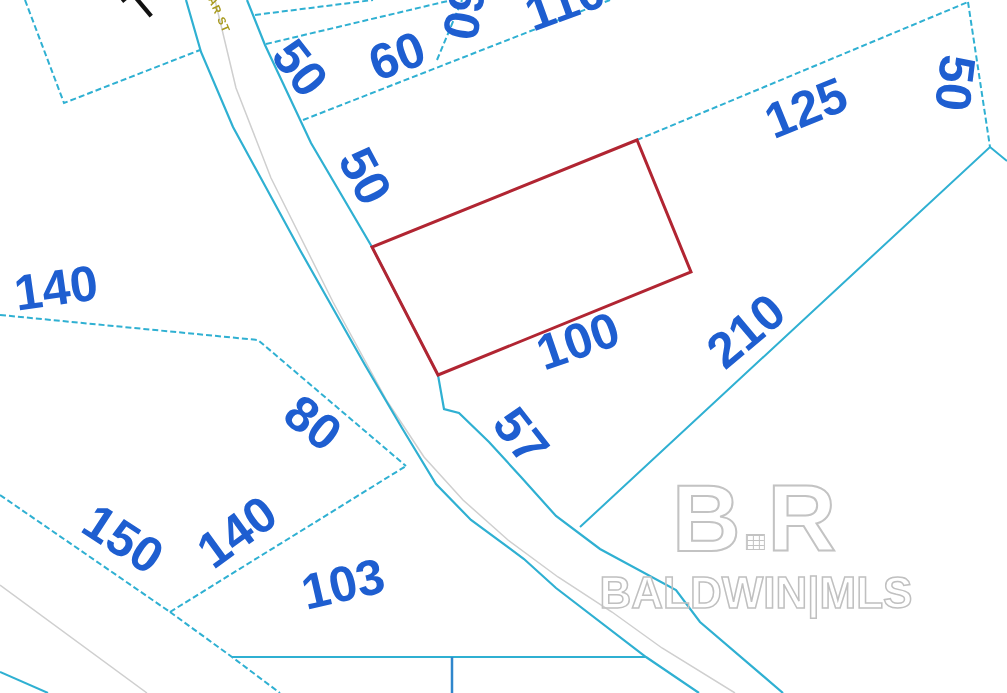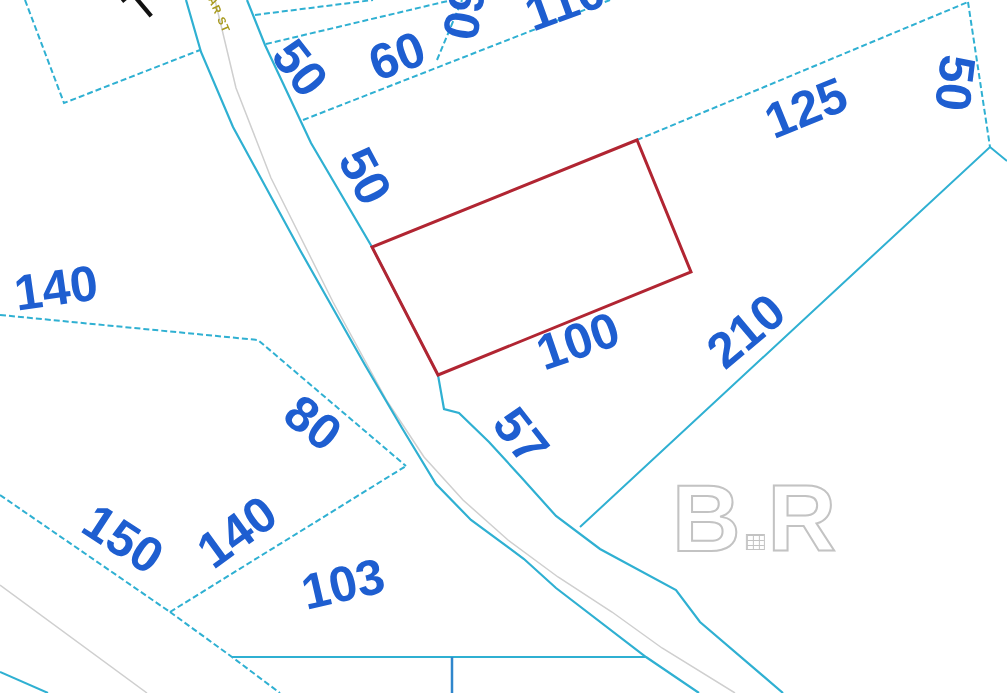--- a/index.html
+++ b/index.html
@@ -119,14 +119,15 @@
 
   <div class="street-lbl" style="left:219px;top:15px;transform:translate(-50%,-50%) rotate(66deg);">AR ST</div>
 
   <div class="black-lbl" style="left:141px;top:4px;transform:translate(-50%,-50%) rotate(-40deg);">T</div>
 
   <div class="wm-logo">
     <span>B</span>
     <span class="wm-grid"></span>
     <span>R</span>
   </div>
+  <div class="wm-text">BALDWIN|MLS</div>
 
 </div>
 
 </body></html>

